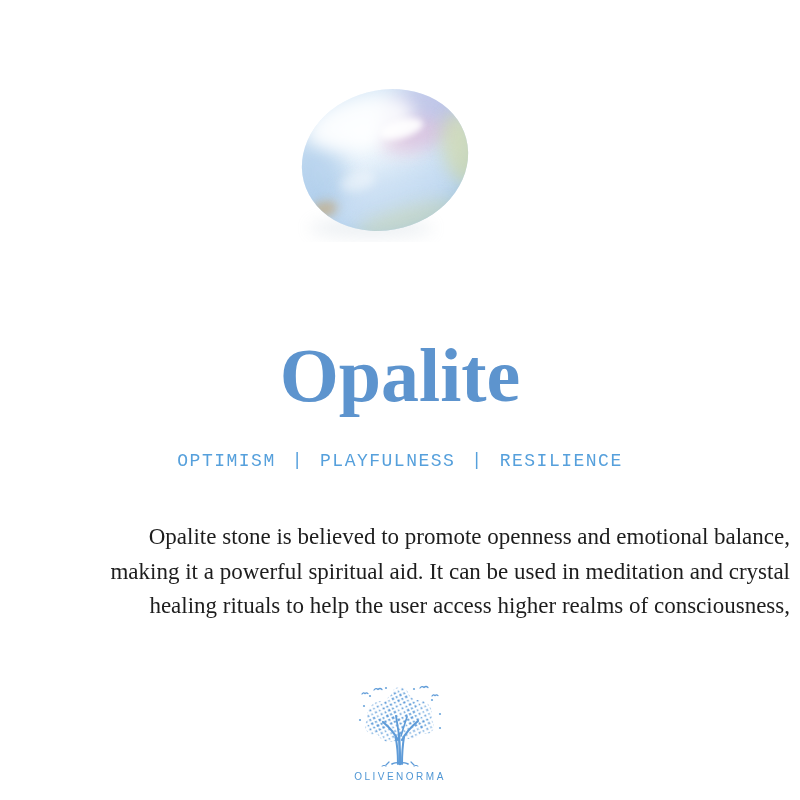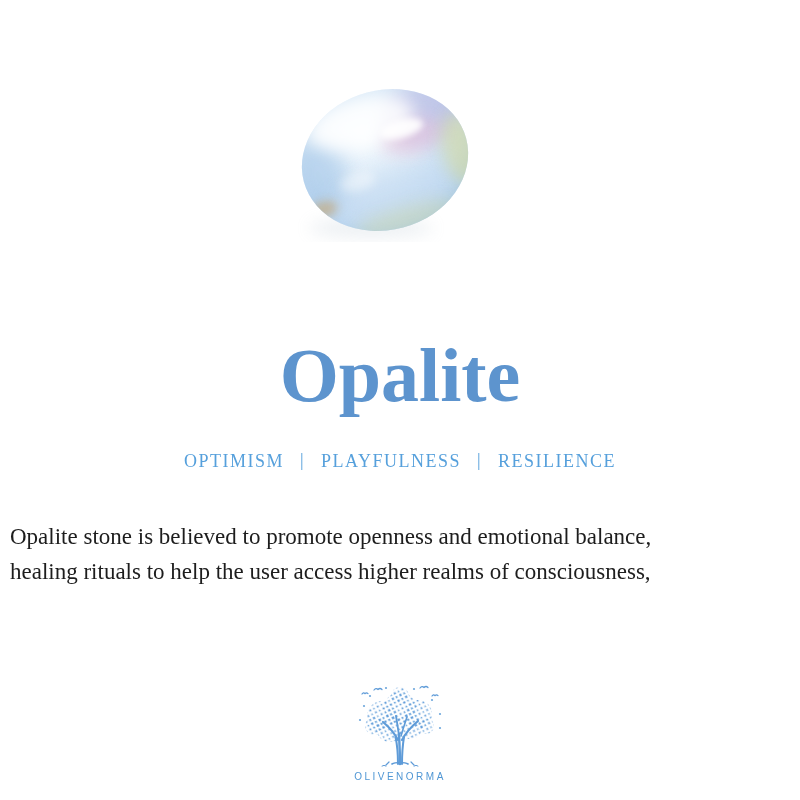--- a/index.html
+++ b/index.html
@@ -27,35 +27,35 @@
     position:absolute;top:337px;left:0;width:100%;
     text-align:center;
     font-family:"Liberation Serif", serif;
     font-weight:700;
     font-size:76px;line-height:76px;
     color:var(--title-blue);
   }
   .traits{
     position:absolute;top:451px;left:0;width:100%;
     text-align:center;
-    font-family:Liberation Serif, serif;
+    font-family:Liberation Mono, monospace;
     font-size:18px;
     letter-spacing:1.5px;
     color:var(--traits-blue);
     white-space:nowrap;
   }
   .traits .sep{
     display:inline-block;
     margin:0 16px;
     font-weight:400;
     transform:translateY(-1px);
   }
   .description{
     position:absolute;top:520px;left:10px;right:10px;
-    text-align:left;
+    text-align:right;
     font-family:"Liberation Serif", serif;
     font-size:23px;line-height:34.5px;
     color:var(--body-text);
   }
   .brand{
     position:absolute;top:684px;left:0;width:100%;
     display:flex;flex-direction:column;align-items:center;
   }
   .brand-name{
     margin-top:3px;
@@ -129,20 +129,21 @@
   </div>
 
   <h1 class="title">Opalite</h1>
 
   <div class="traits">
     <span>OPTIMISM</span><span class="sep">|</span><span>PLAYFULNESS</span><span class="sep">|</span><span>RESILIENCE</span>
   </div>
 
   <div class="description">
     <div>Opalite stone is believed to promote openness and emotional balance,</div>
+    <div>making it a powerful spiritual aid. It can be used in meditation and crystal</div>
     <div>healing rituals to help the user access higher realms of consciousness,</div>
   </div>
 
   <div class="brand">
     <svg width="96" height="84" viewBox="0 0 96 84">
       <defs>
         <pattern id="leafDots" width="6" height="6" patternUnits="userSpaceOnUse" patternTransform="rotate(18)">
           <circle cx="1.5" cy="1.5" r="1.05" fill="#5E9BD8"></circle>
           <circle cx="4.5" cy="4.6" r="0.95" fill="#6FA8DC"></circle>
         </pattern>

